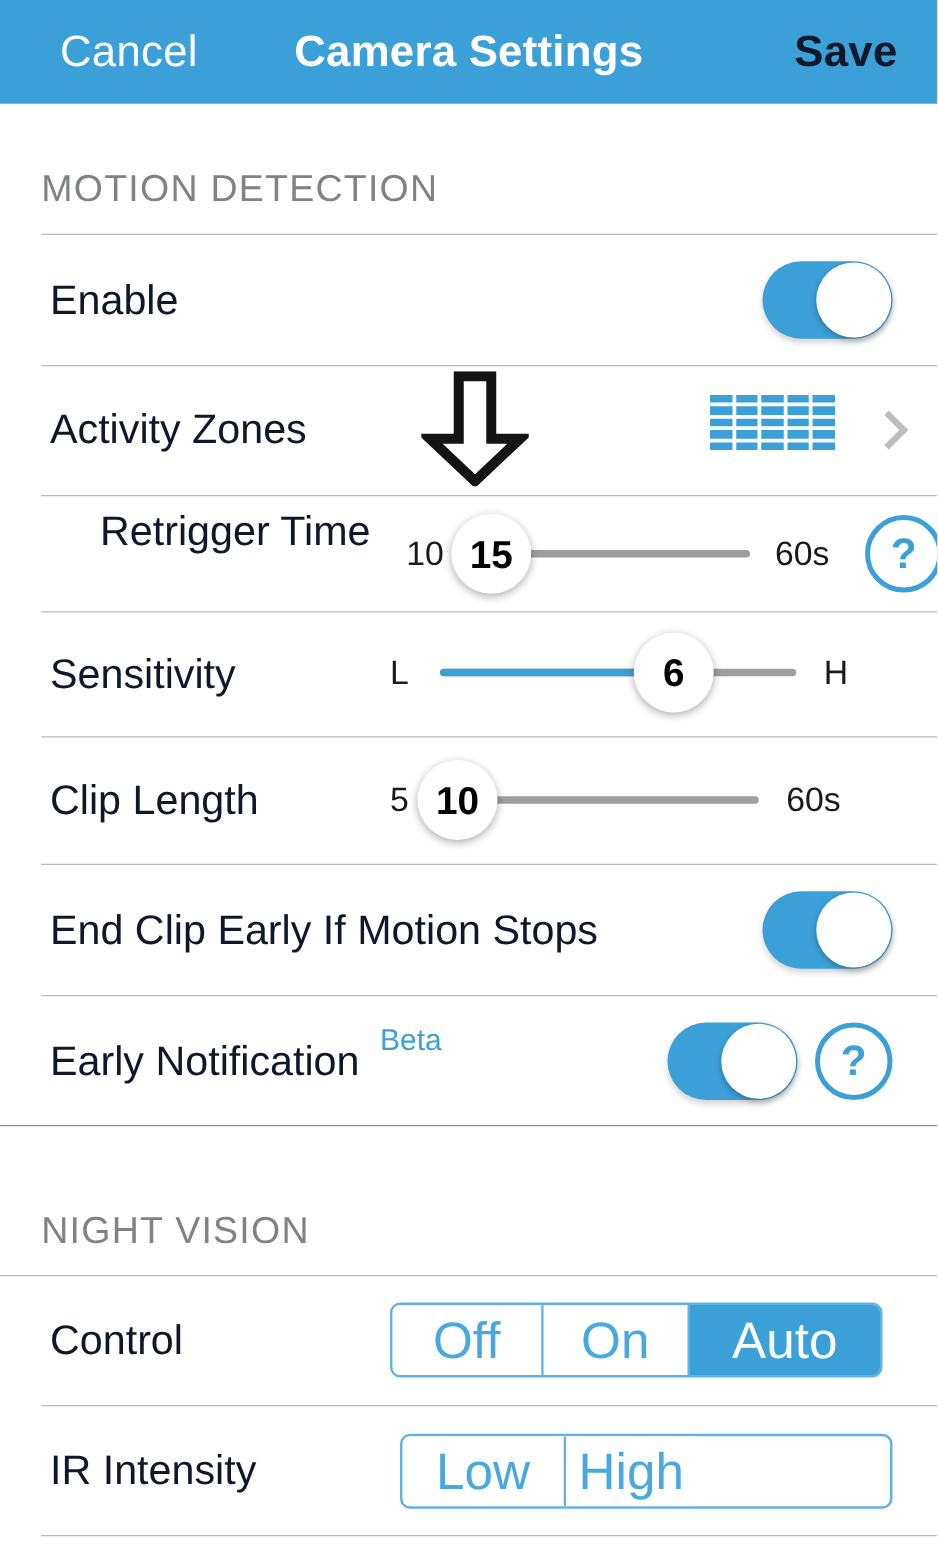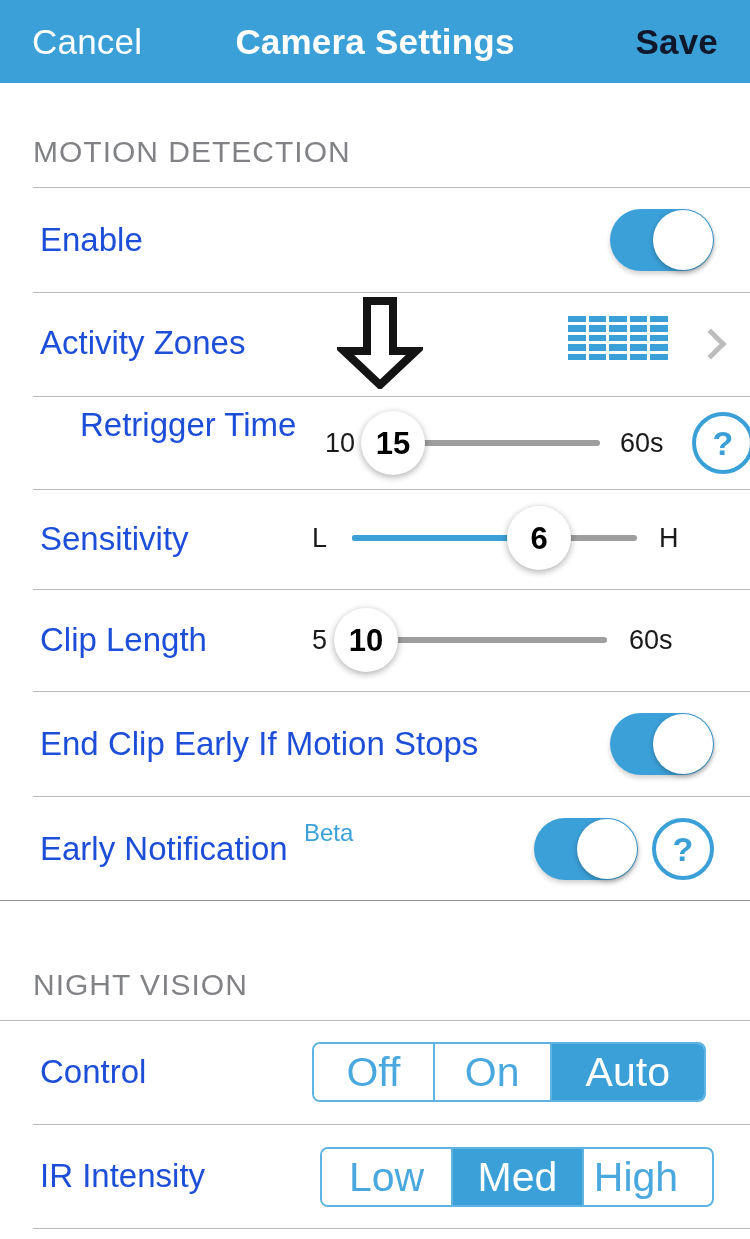--- a/index.html
+++ b/index.html
@@ -30,20 +30,21 @@
     justify-content: space-between;
     padding: 0 32px;
   }
   .nav-cancel {
     color: #ffffff;
     font-size: 35px;
     font-weight: 400;
     letter-spacing: .2px;
     line-height: 1;
     white-space: nowrap;
+    margin-left: 16px;
   }
   .nav-title {
     position: absolute;
     left: 0; right: 0;
     text-align: center;
     color: #ffffff;
     font-size: 35px;
     font-weight: bold;
     letter-spacing: .2px;
     line-height: 1;
@@ -74,21 +75,21 @@
 
   
   .row {
     position: absolute;
     left: 0;
     width: 750px;
   }
   .row-label {
     position: absolute;
     left: 40px;
-    color: #1d4ed8;
+    color: #0f172a;
     font-size: 33px;
     font-weight: 400;
     line-height: 40px;
     letter-spacing: 0px;
     white-space: nowrap;
   }
   .row-label.two-line { white-space: normal; width: 230px; }
 
   .divider {
     position: absolute;
@@ -370,21 +371,20 @@
       <div class="seg" style="width:118px;">On</div>
       <div class="seg selected" style="width:154px;">Auto</div>
     </div>
   </div>
   <div class="divider" style="top:1124px;"></div>
 
   <div class="row" style="top:1125px; height:103px;">
     <div class="row-label" style="top:31px;">IR Intensity</div>
     <div class="segmented" style="left:320px; top:22px; width:394px;">
       <div class="seg" style="width:131px;">Low</div>
-      <div class="seg selected" style="width:131px;">Med</div>
       <div class="seg" style="width:104px;">High</div>
     </div>
   </div>
   <div class="divider" style="top:1228px;"></div>
 
   <svg class="annot-arrow" style="left:337px; top:297px;" width="86" height="92" viewBox="0 0 86 92">
     <path d="M30 4 L56 4 L56 54 L79 54 L43 88 L7 54 L30 54 Z" fill="#ffffff" stroke="#141414" stroke-width="8" stroke-linejoin="miter"></path>
   </svg>
 
 </div>

